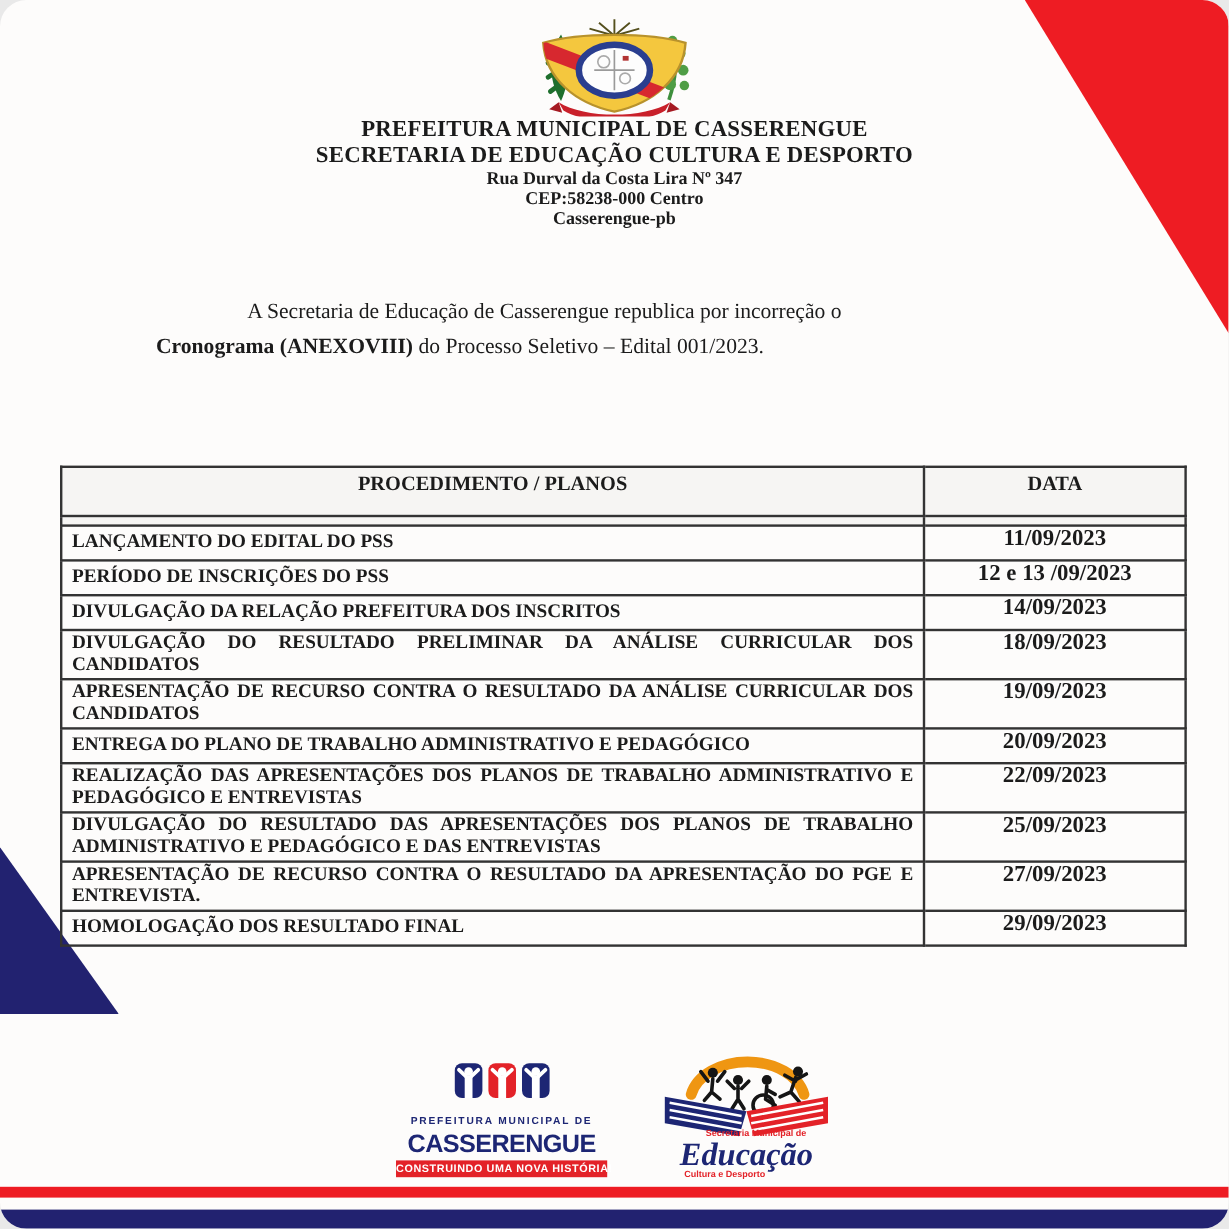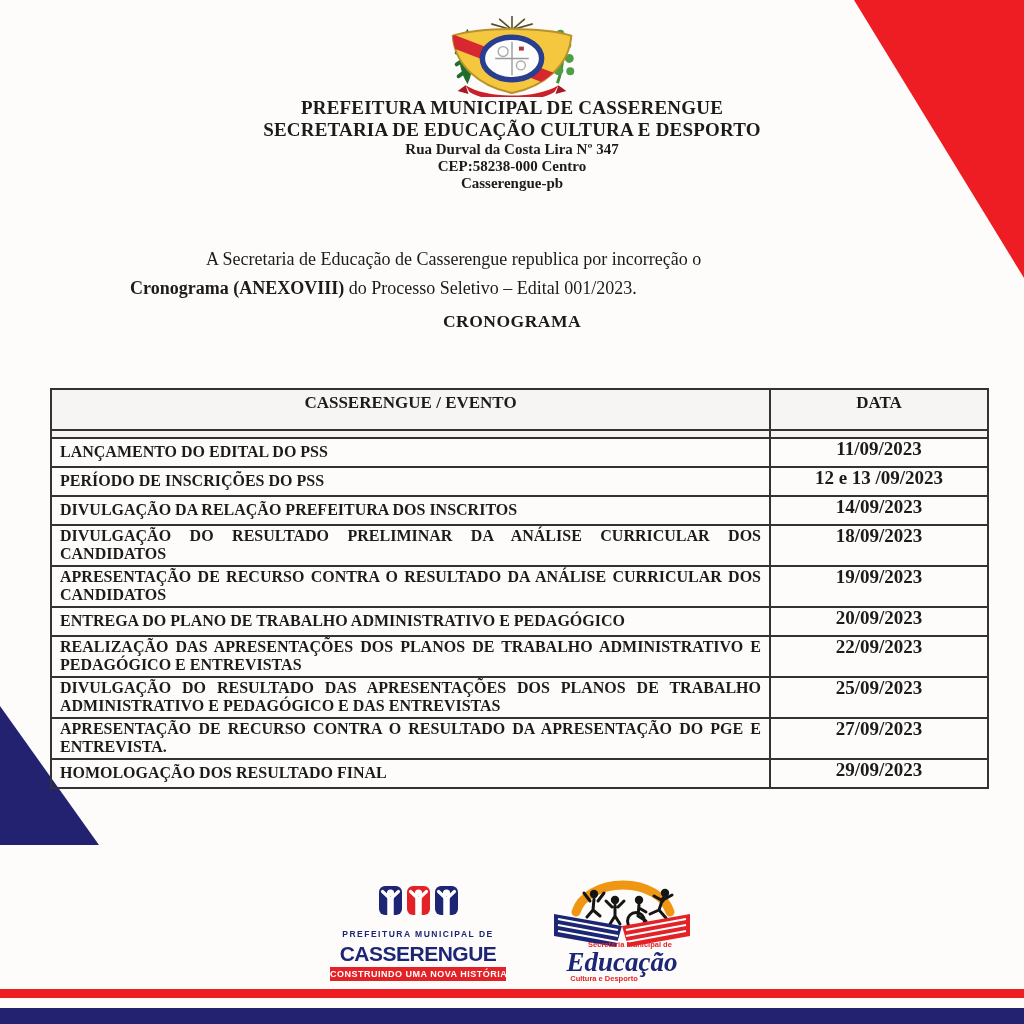--- a/index.html
+++ b/index.html
@@ -1,19 +1,19 @@
 <!DOCTYPE html>
 <html style="--accent-red: #ee1c23; --accent-navy: #222270; --logo-red: #e32228; --logo-navy: #1d2674; --logo-orange: #ef9612; --shield-gold: #f4c73e; --ribbon-red: #c9202a;"><head>
 <meta charset="utf-8">
 <style>
   html,body { margin:0; padding:0; background:#e9e9e9; }
   .page {
     position:relative; width:1024px; height:1024px; margin:0 auto;
     background:#fdfcfb; overflow:hidden;
-    font-family:"Liberation Serif", serif; color:#1b1b1b;
+    font-family:"Liberation Serif", serif; color:#1b1b1b;border-radius:22px;
   }
   
   .corner-tr { position:absolute; top:0; right:0; width:170px; height:278px;
     background:var(--accent-red); clip-path:polygon(0 0,100% 0,100% 100%); }
   .corner-bl { position:absolute; left:0; top:706px; width:99px; height:139px;
     background:var(--accent-navy); clip-path:polygon(0 0,100% 100%,0 100%); }
   .stripe-red  { position:absolute; left:0; top:989px;  width:100%; height:9px;  background:var(--accent-red); }
   .stripe-navy { position:absolute; left:0; top:1008px; width:100%; height:16px; background:var(--accent-navy); }
 
   
@@ -107,26 +107,25 @@
     <div class="addr-line">Rua Durval da Costa Lira Nº 347</div>
     <div class="addr-line">CEP:58238-000 Centro</div>
     <div class="addr-line">Casserengue-pb</div>
   </header>
 
   <p class="intro">
     <span class="intro-line1">A Secretaria de Educação de Casserengue republica por incorreção o</span>
     <span class="intro-line2"><b>Cronograma (ANEXOVIII)</b><span> do Processo Seletivo – Edital 001/2023.</span></span>
   </p>
 
-  <div class="section-title">CRONOGRAMA</div>
 
   <table class="cron-table">
     <thead>
       <tr>
-        <th class="col-evento">CASSERENGUE / EVENTO</th>
+        <th class="col-evento">PROCEDIMENTO / PLANOS</th>
         <th class="col-data">DATA</th>
       </tr>
       <tr class="spacer-row">
           <td></td>
           <td></td>
         </tr>
     </thead>
     <tbody>
       <tr>
           <td class="evento">LANÇAMENTO DO EDITAL DO PSS</td>

